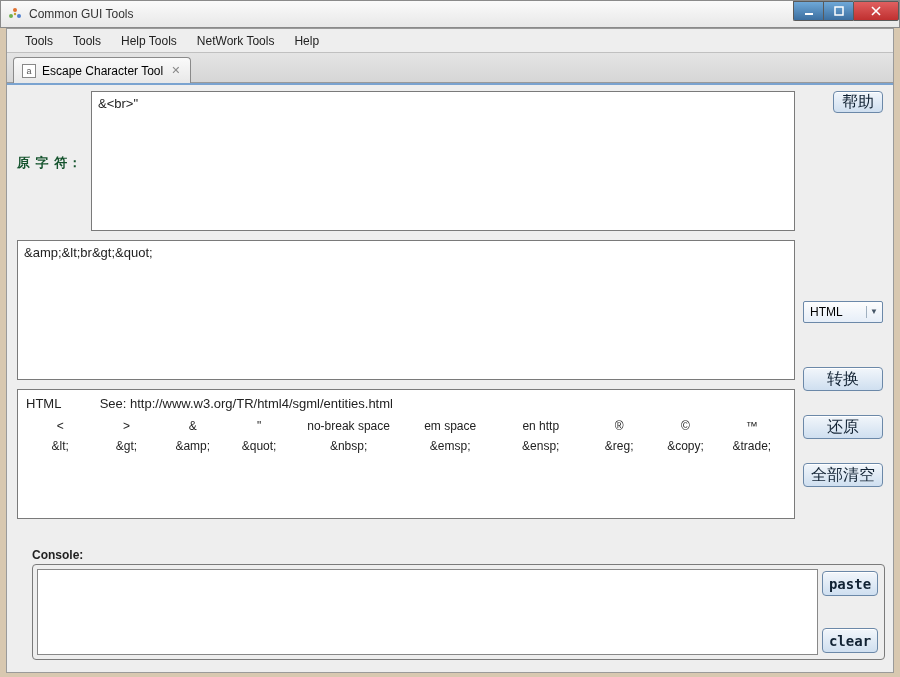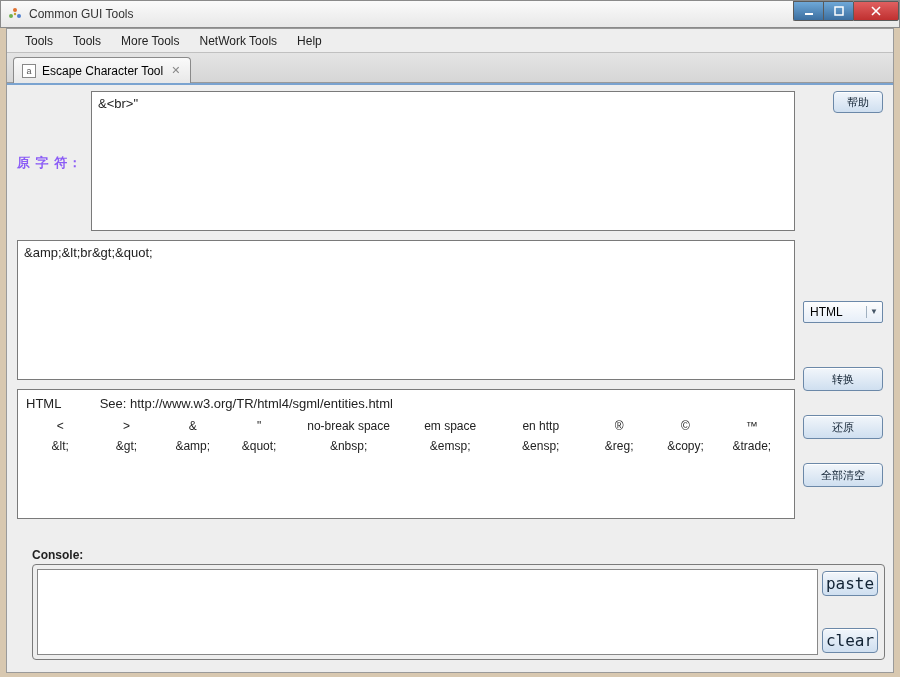--- a/index.html
+++ b/index.html
@@ -136,21 +136,21 @@
     align-items: stretch;
     padding: 0 10px;
   }
   .row + .row { margin-top: 6px; }
   .label-col {
     width: 74px;
     display: flex;
     align-items: center;
     justify-content: flex-start;
     font-weight: bold;
-    color: #8b5cf6;
+    color: #14532d;
     font-size: 13px;
     letter-spacing: 1px;
   }
   .mid-col {
     flex: 1;
   }
   .right-col {
     width: 88px;
     display: flex;
     flex-direction: column;
@@ -191,21 +191,21 @@
     font-size: 12px;
     white-space: nowrap;
   }
 
   .swing-btn {
     height: 24px;
     border: 1px solid #6b88a8;
     border-radius: 4px;
     background: linear-gradient(#f2f6fb, #cfdff0);
     color: #123;
-    font-size: 11px;
+    font-size: 16px;
     display: flex;
     align-items: center;
     justify-content: center;
     cursor: default;
     box-shadow: 0 1px 0 #fff inset;
   }
   .swing-btn + .swing-btn { margin-top: 24px; }
   .swing-btn.small { height: 22px; padding: 0 6px; }
 
   .combo {
@@ -257,21 +257,22 @@
     width: 62px;
     display: flex;
     flex-direction: column;
     justify-content: space-around;
     padding: 6px 6px 6px 0;
     gap: 8px;
   }
   .console-btns .swing-btn {
     height: 36px;
     font-family: Tahoma, monospace;
-    font-size: 16px;
+    font-size: 14px;
+    font-weight: bold;
   }
 
   
   .content-inner {
     position: absolute;
     left: 0; right: 0; top: 6px; bottom: 130px;
   }
 </style>
 </head>
 <body>
@@ -303,21 +304,21 @@
         </svg>
     </div>
   </div>
 </div>
 
 <div class="outer">
 
   <div class="menubar">
     <div class="menu-item">Tools</div>
     <div class="menu-item">Tools</div>
-    <div class="menu-item">More Tools</div>
+    <div class="menu-item">Help Tools</div>
     <div class="menu-item">NetWork Tools</div>
     <div class="menu-item">Help</div>
   </div>
 
   <div class="tabbar">
     <div class="tab">
       <span class="tab-icon">a</span>
       <span>Escape Character Tool</span>
       <span class="tab-close">✕</span>
     </div>

